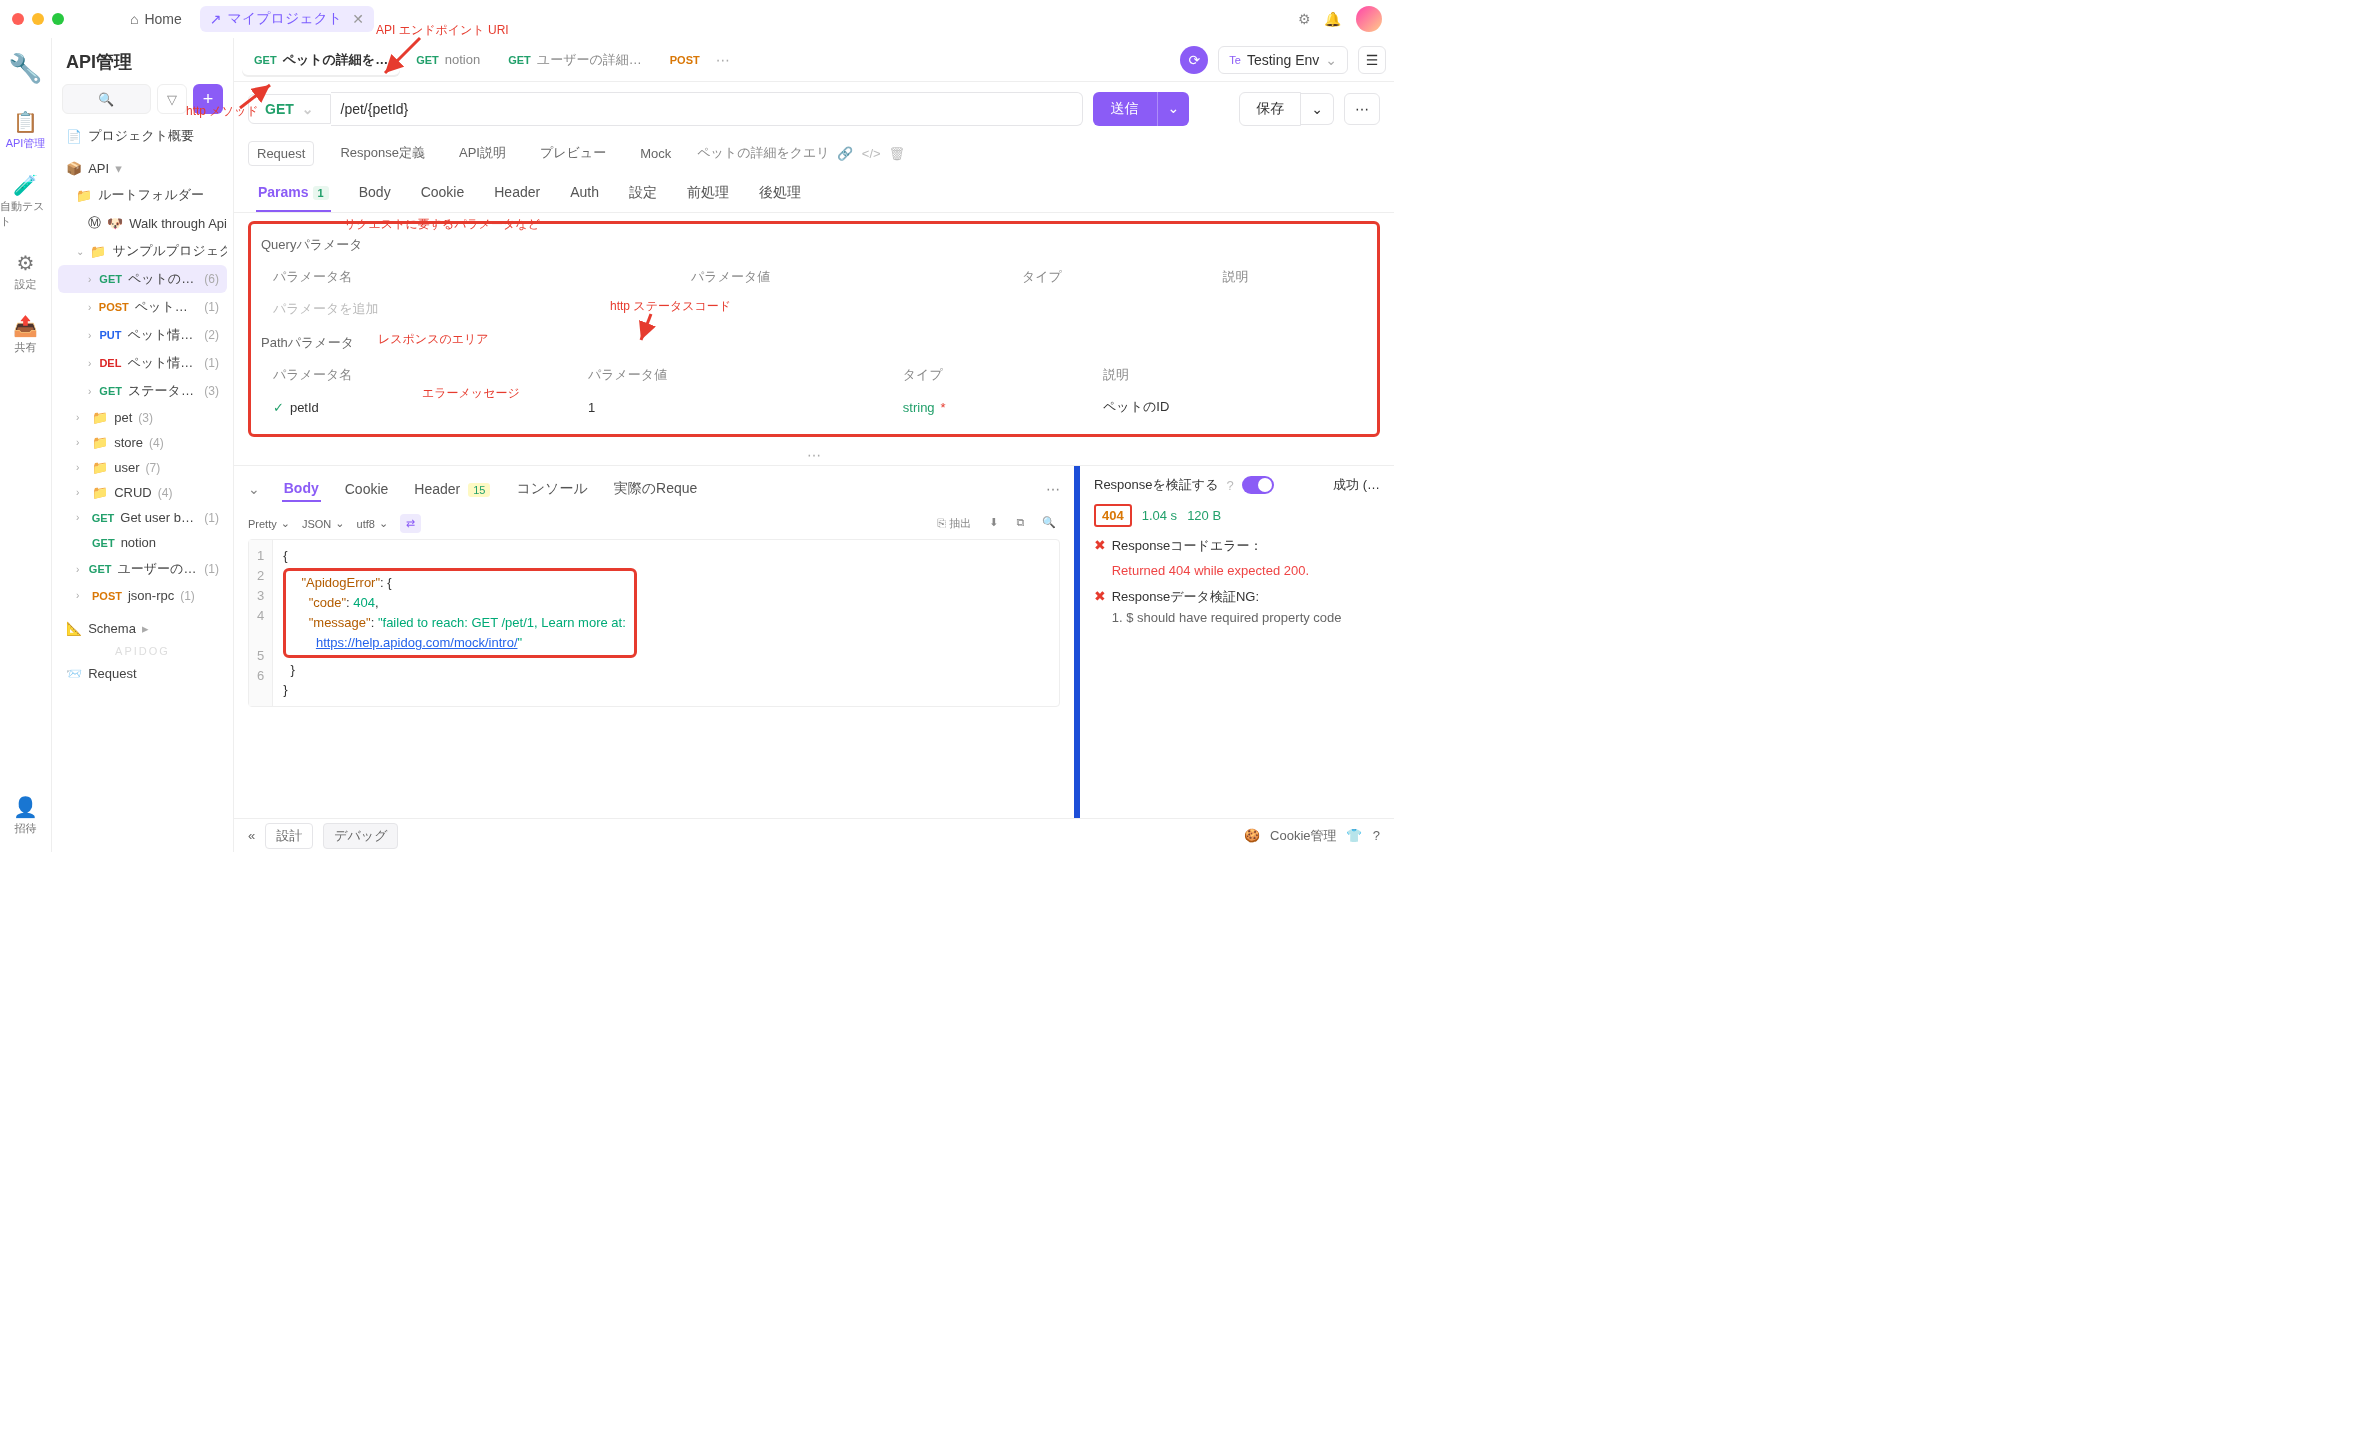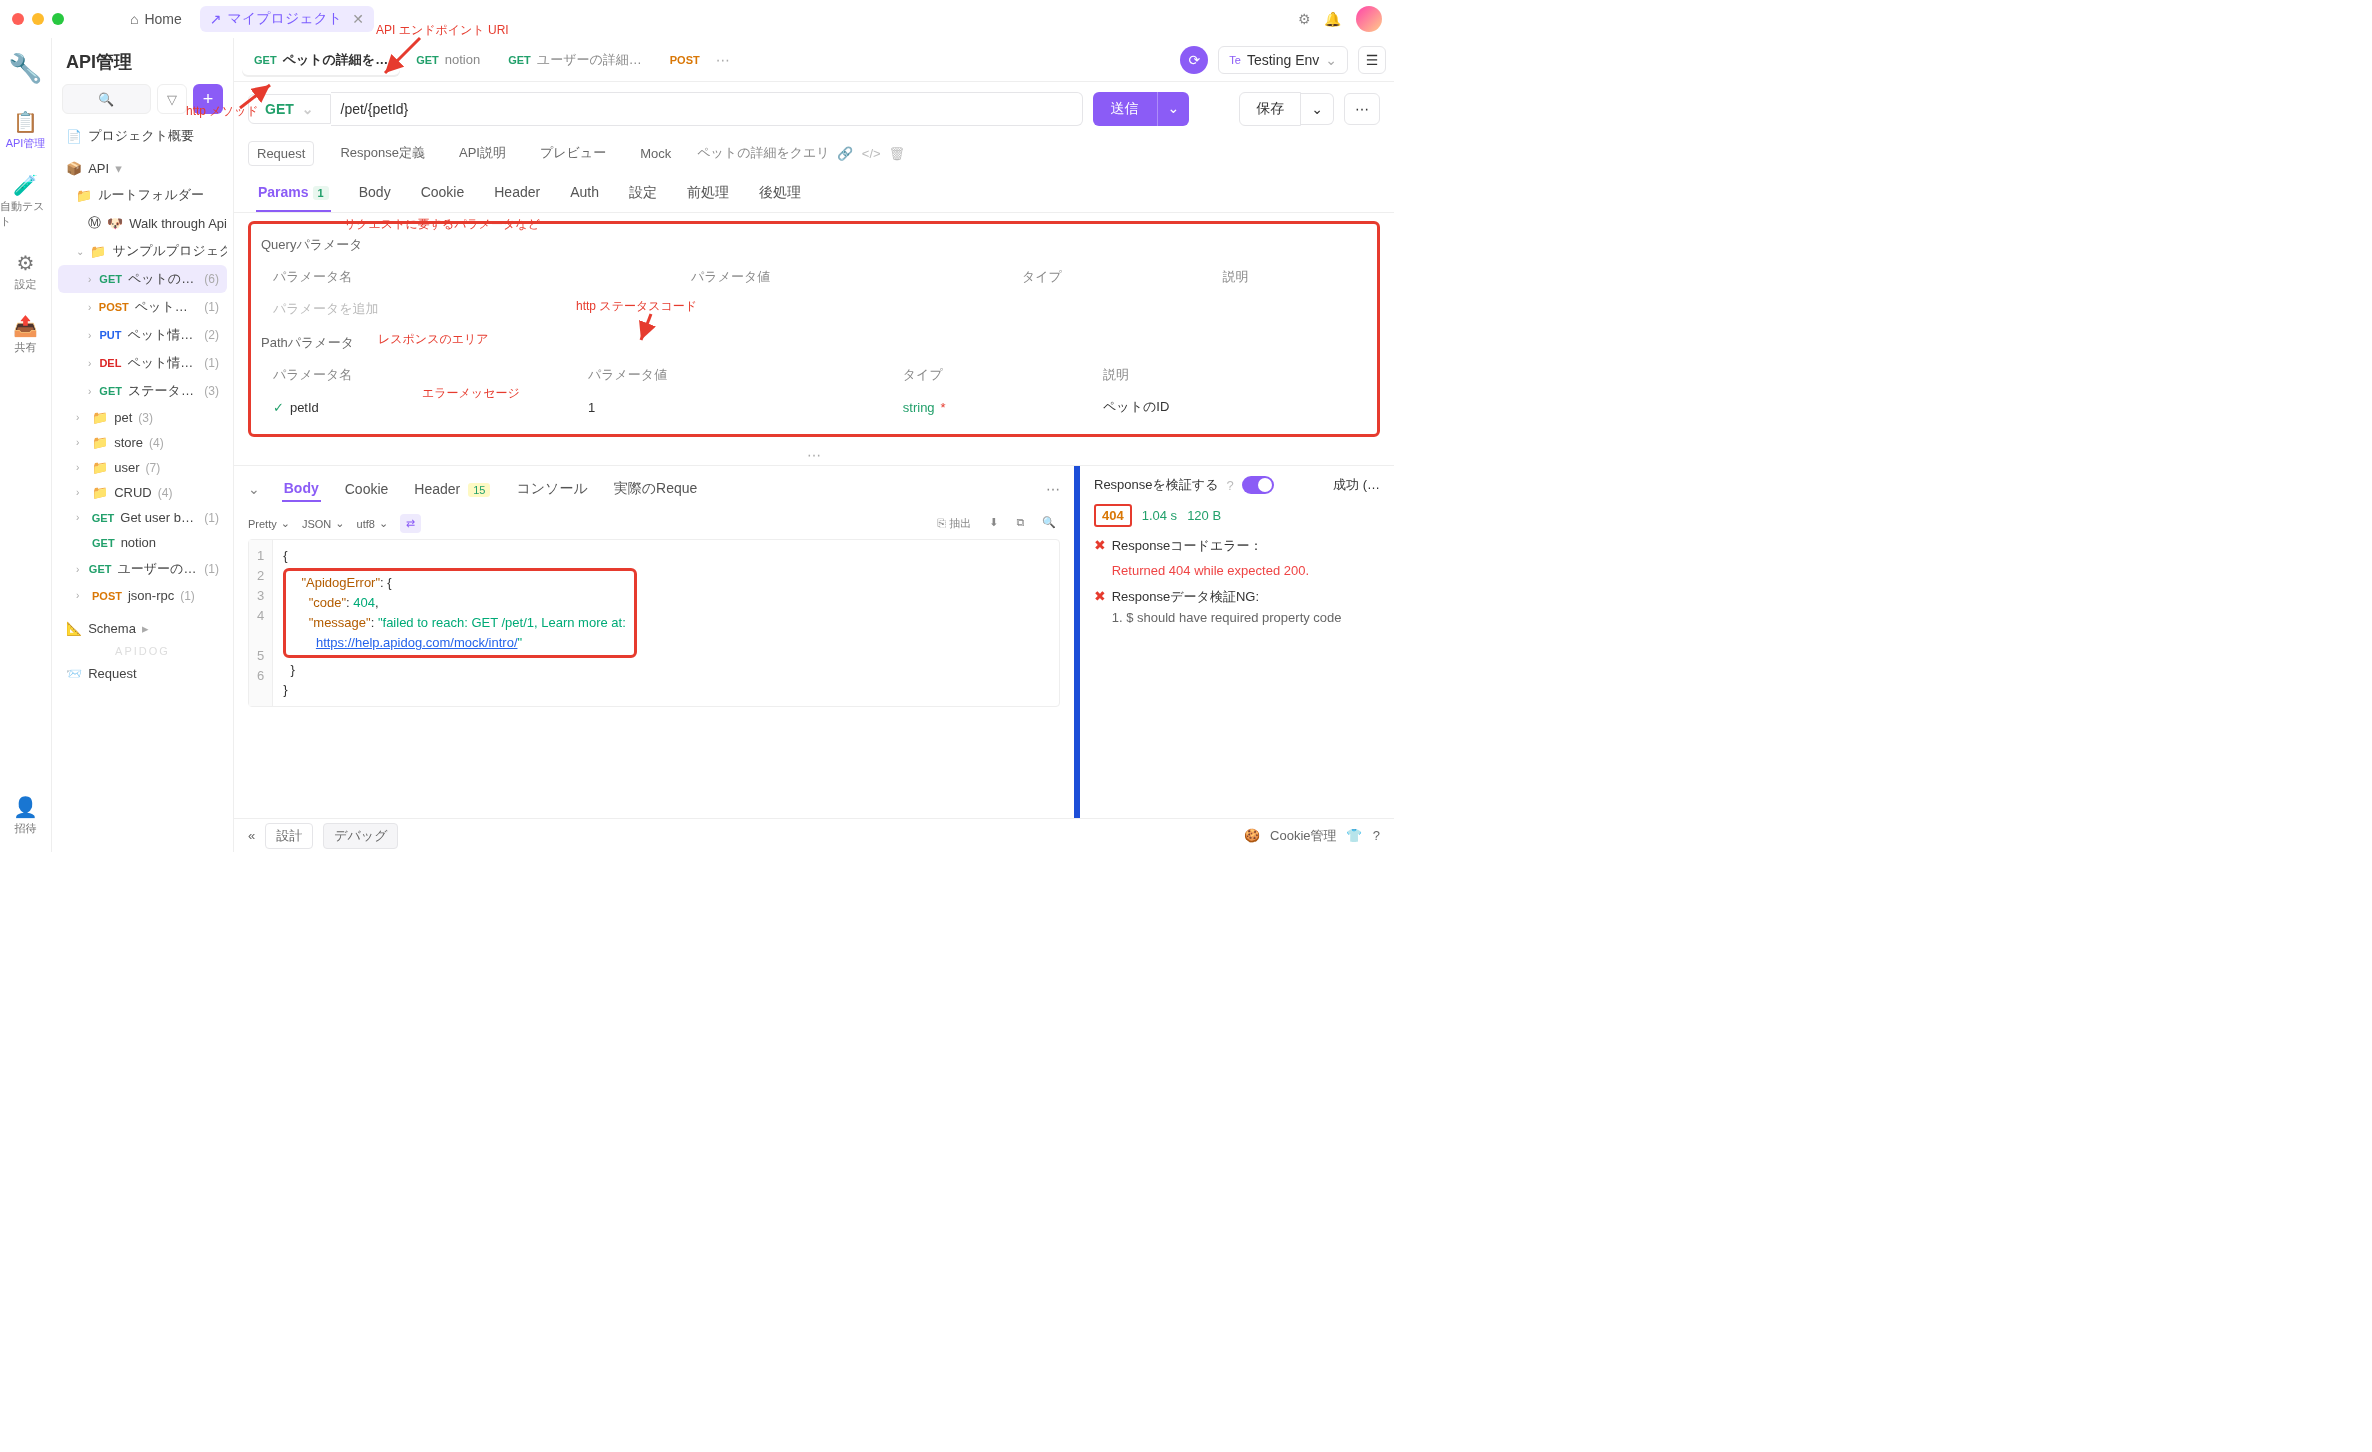--- a/index.html
+++ b/index.html
@@ -503,20 +503,20 @@
     <line x1="40" y1="0" x2="5" y2="35" stroke="#e63b2e" stroke-width="3" marker-end="url(#ah)"></line>
   </svg>
 
 <div class="anno" style="top:103px;left:186px">http メソッド</div>
 <svg class="arrow arr" style="top:80px;left:240px" width="40" height="30">
     <line x1="0" y1="28" x2="30" y2="5" stroke="#e63b2e" stroke-width="3" marker-end="url(#ah)"></line>
   </svg>
 
 <div class="anno" style="top:216px;left:344px">リクエストに要するパラメータなど</div>
 
-<div class="anno" style="top:298px;left:576px">http ステータスコード</div>
+<div class="anno" style="top:298px;left:610px">http ステータスコード</div>
 <svg class="arrow arr" style="top:314px;left:636px" width="30" height="30">
     <line x1="15" y1="0" x2="5" y2="26" stroke="#e63b2e" stroke-width="3" marker-end="url(#ah)"></line>
   </svg>
 
 <div class="anno" style="top:331px;left:378px">レスポンスのエリア</div>
 
 <div class="anno" style="top:385px;left:422px">エラーメッセージ</div>
 
 </body></html>

